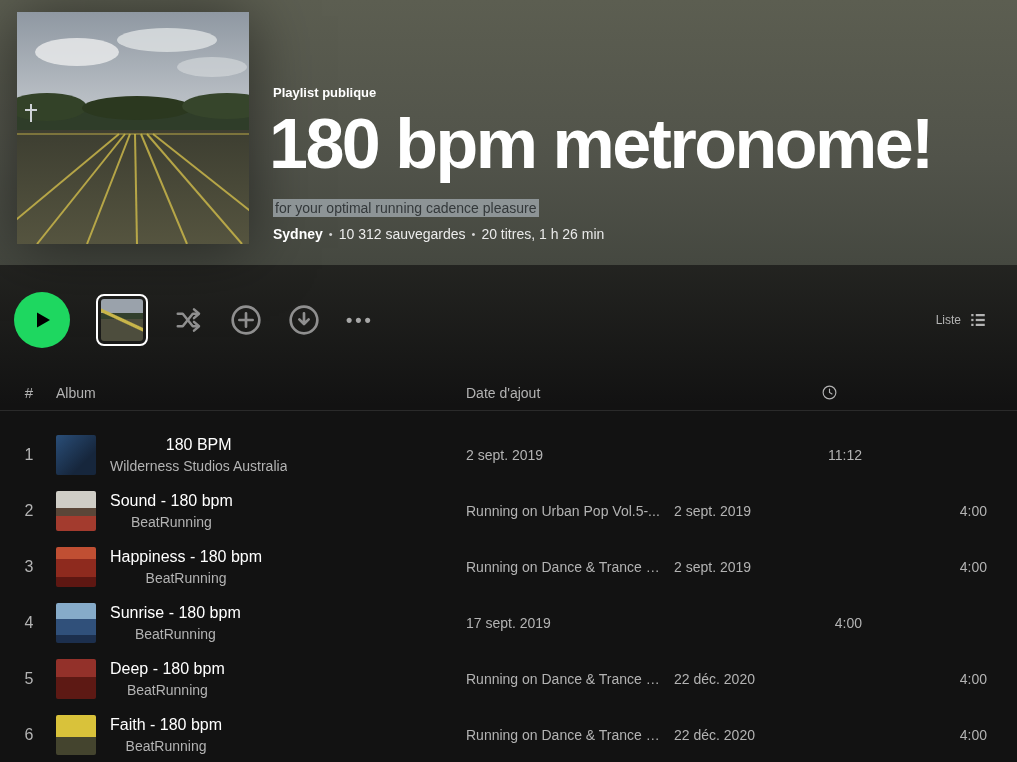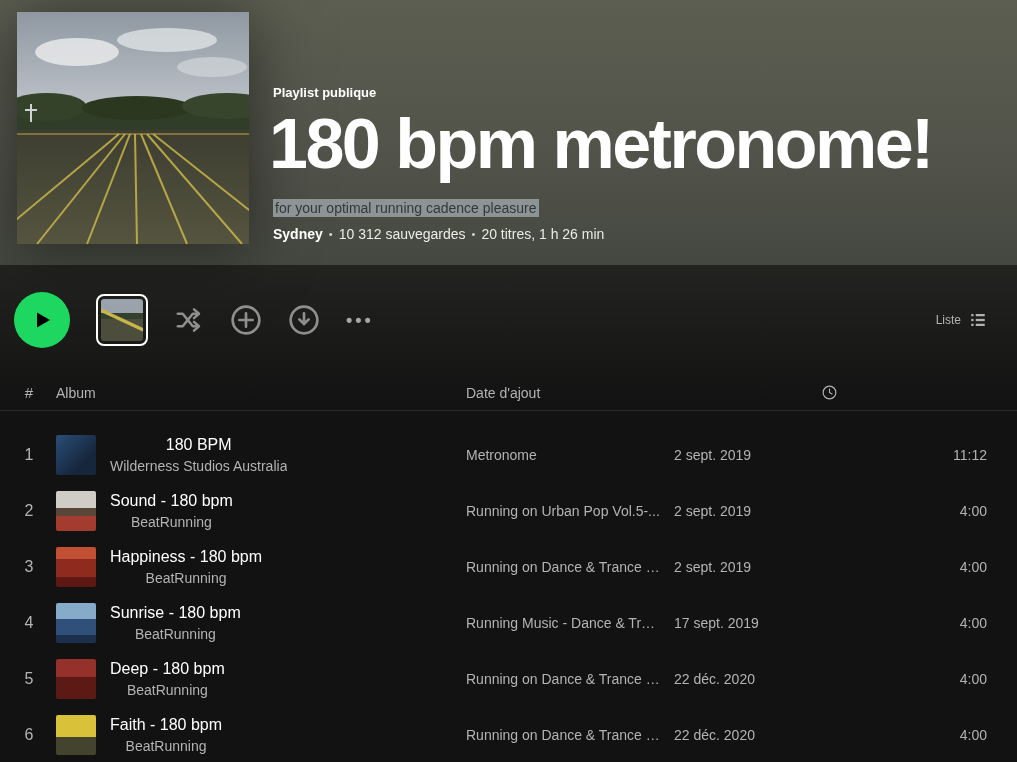--- a/index.html
+++ b/index.html
@@ -251,21 +251,20 @@
 
     <div class="grid-row track-row">
       <div class="row-index">1</div>
       <div class="title-cell">
         <div class="thumb t1"></div>
         <div class="title-text">
           <div class="track-title">180 BPM</div>
           <div class="track-artist">Wilderness Studios Australia</div>
         </div>
       </div>
-      <div class="album-cell">Metronome</div>
       <div class="date-cell">2 sept. 2019</div>
       <div class="dur-cell">11:12</div>
     </div>
 
     <div class="grid-row track-row">
       <div class="row-index">2</div>
       <div class="title-cell">
         <div class="thumb t2"></div>
         <div class="title-text">
           <div class="track-title">Sound - 180 bpm</div>
@@ -293,21 +292,20 @@
 
     <div class="grid-row track-row">
       <div class="row-index">4</div>
       <div class="title-cell">
         <div class="thumb t4"></div>
         <div class="title-text">
           <div class="track-title">Sunrise - 180 bpm</div>
           <div class="track-artist">BeatRunning</div>
         </div>
       </div>
-      <div class="album-cell">Running Music - Dance &amp; Tra...</div>
       <div class="date-cell">17 sept. 2019</div>
       <div class="dur-cell">4:00</div>
     </div>
 
     <div class="grid-row track-row">
       <div class="row-index">5</div>
       <div class="title-cell">
         <div class="thumb t5"></div>
         <div class="title-text">
           <div class="track-title">Deep - 180 bpm</div>

